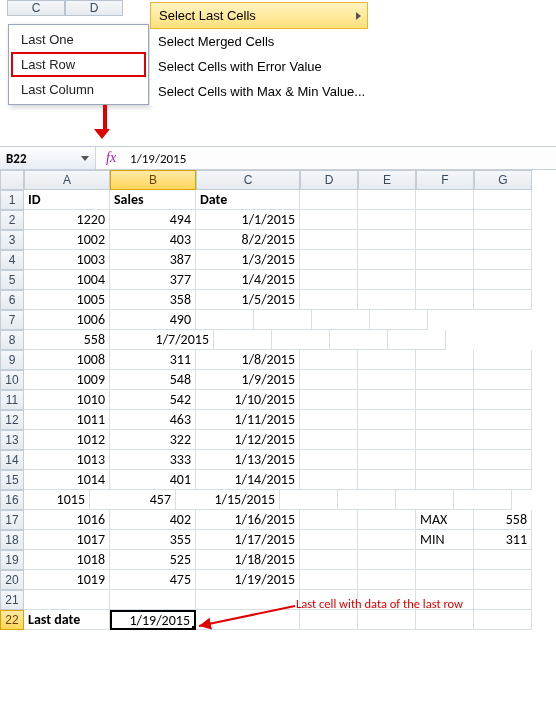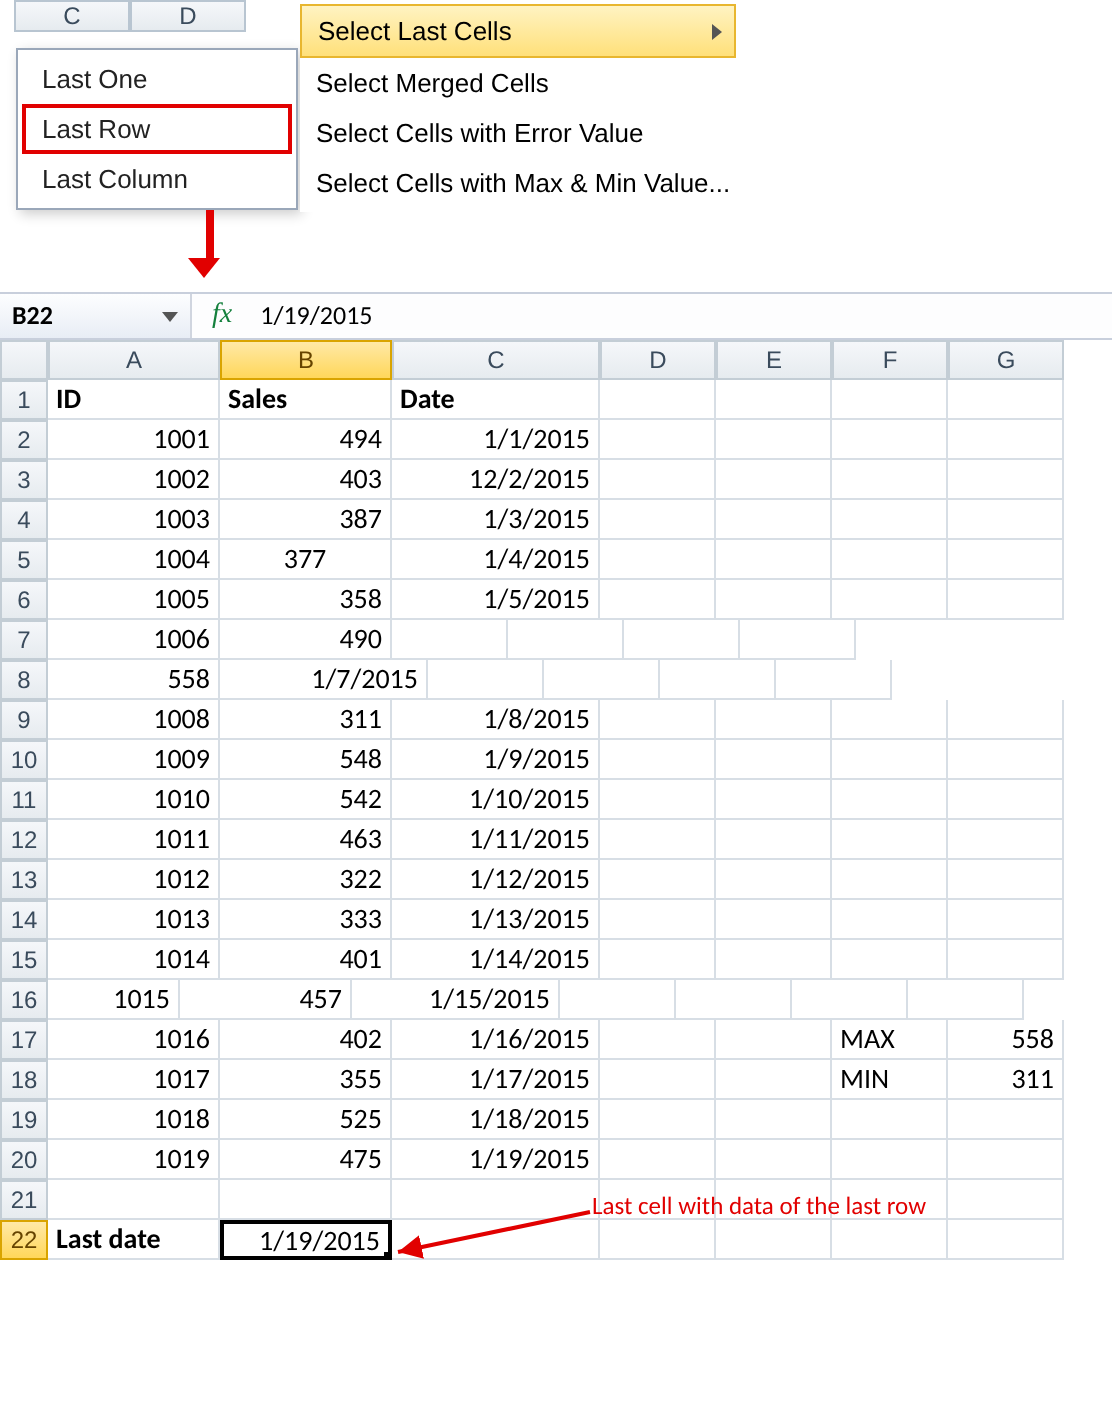--- a/index.html
+++ b/index.html
@@ -121,21 +121,21 @@
   .dropcaret {
     width: 0; height: 0;
     border-left: 4px solid transparent;
     border-right: 4px solid transparent;
     border-top: 5px solid #555;
   }
   .fx-label {
     padding: 0 10px;
     font-style: italic;
     font-family: "Times New Roman", serif;
-    color: #15803d;
+    color: #a21caf;
     font-size: 14px;
   }
   .formula-input {
     flex: 1;
     padding: 0 4px;
     font-family: Calibri, Arial, sans-serif;
   }
   .grid-area {
     display: flex;
   }
@@ -320,49 +320,49 @@
         <div class="grid-row">
           <div class="cell bold" style="width: 86px;">ID</div>
           <div class="cell bold" style="width: 86px;">Sales</div>
           <div class="cell bold" style="width: 104px;">Date</div>
           <div class="cell " style="width: 58px;"></div>
           <div class="cell " style="width: 58px;"></div>
           <div class="cell " style="width: 58px;"></div>
           <div class="cell " style="width: 58px;"></div>
         </div>
         <div class="grid-row">
-          <div class="cell r" style="width: 86px;">1001</div>
+          <div class="cell r" style="width: 86px;">1220</div>
           <div class="cell r" style="width: 86px;">494</div>
           <div class="cell r" style="width: 104px;">1/1/2015</div>
           <div class="cell " style="width: 58px;"></div>
           <div class="cell " style="width: 58px;"></div>
           <div class="cell " style="width: 58px;"></div>
           <div class="cell " style="width: 58px;"></div>
         </div>
         <div class="grid-row">
           <div class="cell r" style="width: 86px;">1002</div>
           <div class="cell r" style="width: 86px;">403</div>
-          <div class="cell r" style="width: 104px;">12/2/2015</div>
+          <div class="cell r" style="width: 104px;">8/2/2015</div>
           <div class="cell " style="width: 58px;"></div>
           <div class="cell " style="width: 58px;"></div>
           <div class="cell " style="width: 58px;"></div>
           <div class="cell " style="width: 58px;"></div>
         </div>
         <div class="grid-row">
           <div class="cell r" style="width: 86px;">1003</div>
           <div class="cell r" style="width: 86px;">387</div>
           <div class="cell r" style="width: 104px;">1/3/2015</div>
           <div class="cell " style="width: 58px;"></div>
           <div class="cell " style="width: 58px;"></div>
           <div class="cell " style="width: 58px;"></div>
           <div class="cell " style="width: 58px;"></div>
         </div>
         <div class="grid-row">
           <div class="cell r" style="width: 86px;">1004</div>
-          <div class="cell r" style="width: 86px; text-align: center;">377</div>
+          <div class="cell r" style="width: 86px;">377</div>
           <div class="cell r" style="width: 104px;">1/4/2015</div>
           <div class="cell " style="width: 58px;"></div>
           <div class="cell " style="width: 58px;"></div>
           <div class="cell " style="width: 58px;"></div>
           <div class="cell " style="width: 58px;"></div>
         </div>
         <div class="grid-row">
           <div class="cell r" style="width: 86px;">1005</div>
           <div class="cell r" style="width: 86px;">358</div>
           <div class="cell r" style="width: 104px;">1/5/2015</div>

